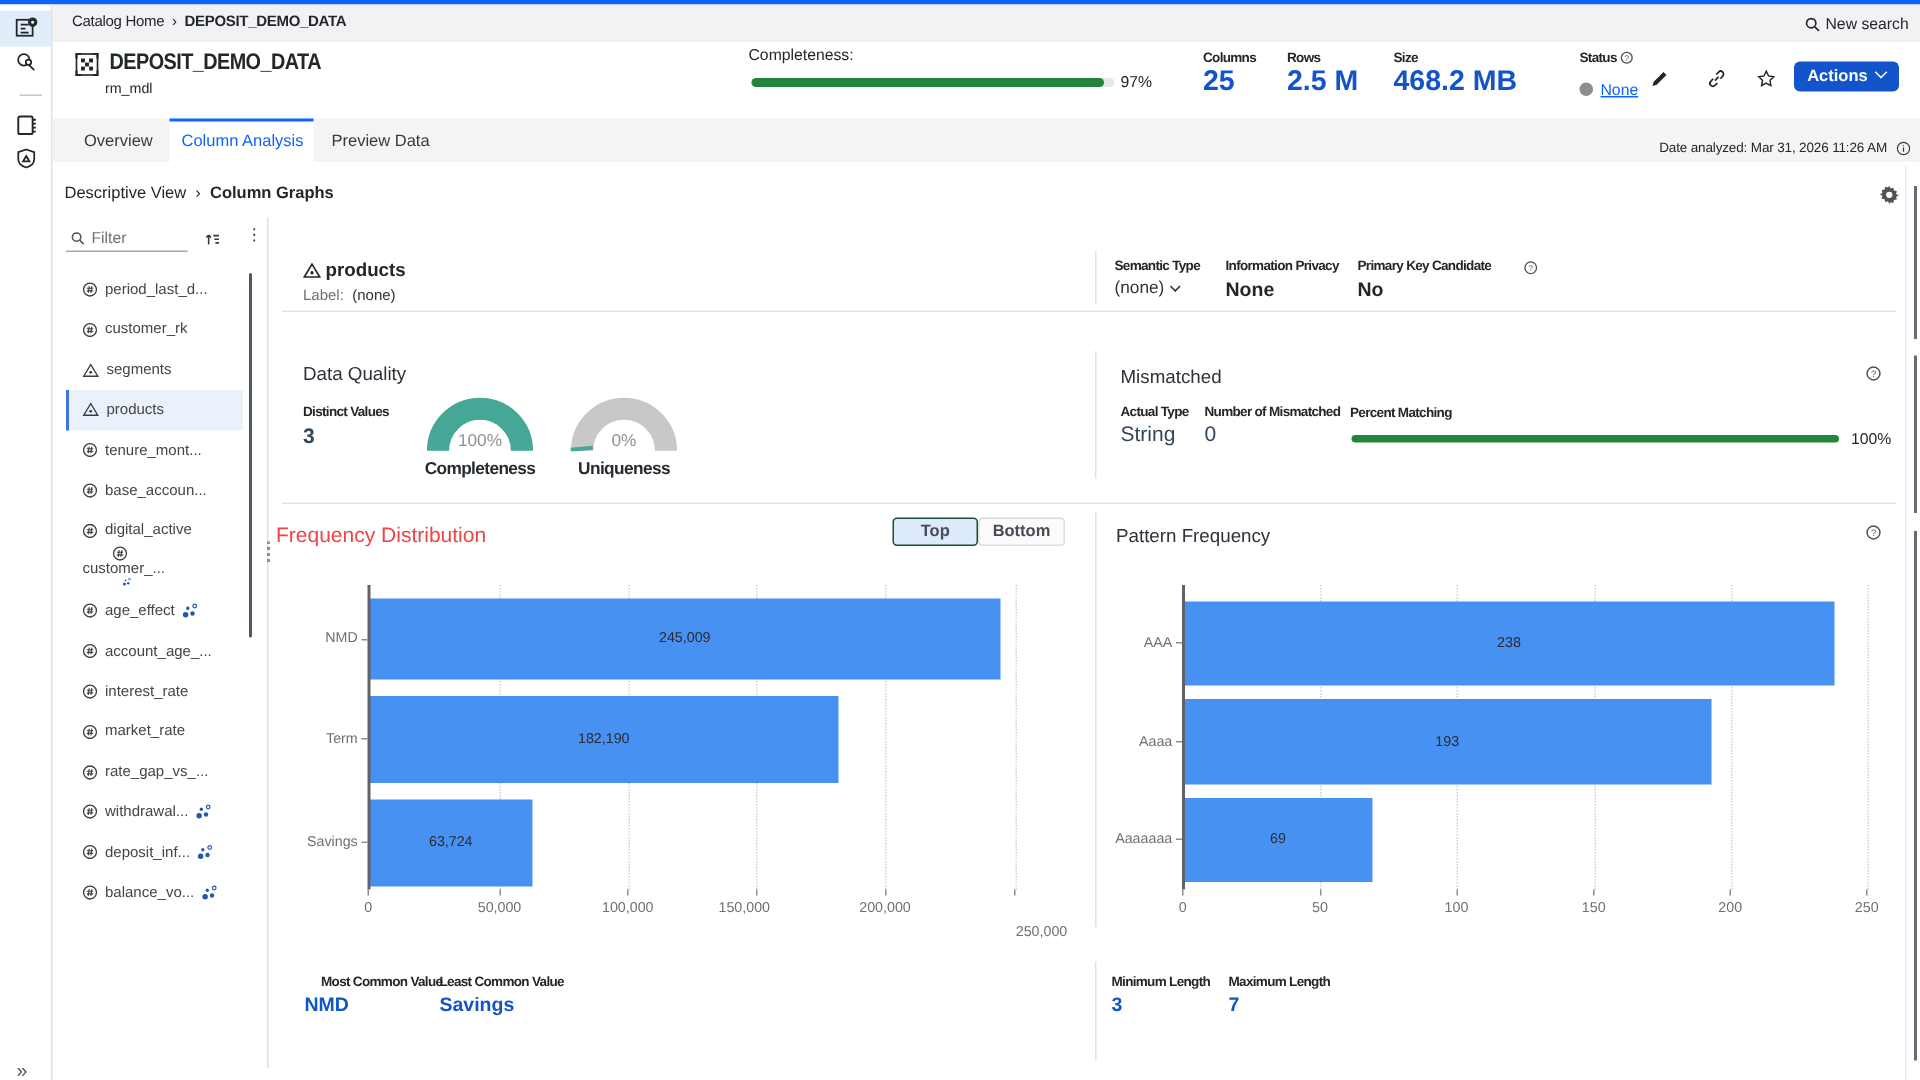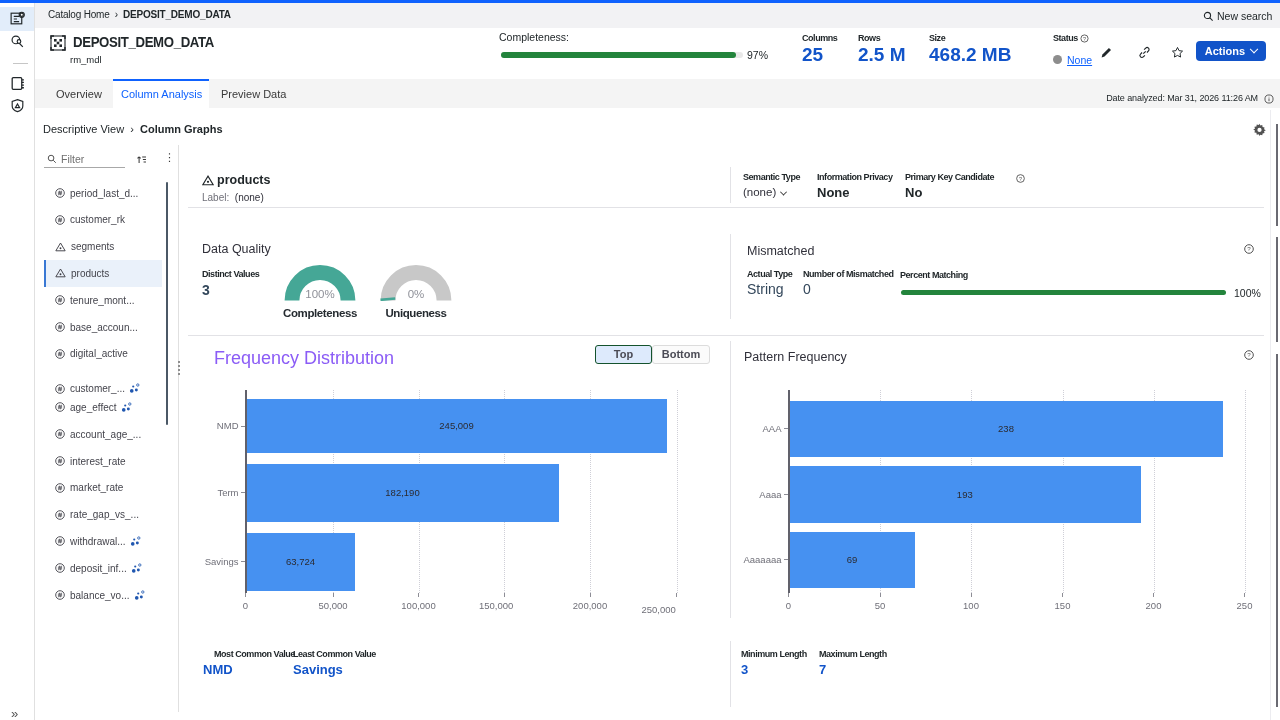--- a/index.html
+++ b/index.html
@@ -184,21 +184,21 @@
           </svg>
           <span>base_accoun...</span>
         </div>
       <div class="crow" style="top:195.3px;">
           <svg class="ticon" width="10" height="10" viewBox="0 0 16 16" fill="none" stroke="#3c3c44" stroke-width="1.4">
             <circle cx="8" cy="8" r="6.9"></circle>
             <path d="M4.6 6.6 h6.8 M4.6 9.4 h6.8 M7.2 4.4 l-1.1 7.2 M10 4.4 l-1.1 7.2" stroke-width="1.2"></path>
           </svg>
           <span>digital_active</span>
         </div>
-      <div class="crow" style="top:230px;">
+      <div class="crow" style="top:219px;flex-direction:column;">
           <svg class="ticon" width="10" height="10" viewBox="0 0 16 16" fill="none" stroke="#3c3c44" stroke-width="1.4">
             <circle cx="8" cy="8" r="6.9"></circle>
             <path d="M4.6 6.6 h6.8 M4.6 9.4 h6.8 M7.2 4.4 l-1.1 7.2 M10 4.4 l-1.1 7.2" stroke-width="1.2"></path>
           </svg>
           <span>customer_...</span>
           <svg width="11" height="11" viewBox="0 0 12 12" style="margin-left:4px;">
             <g fill="#2057b0">
               <circle cx="3" cy="8.6" r="2"></circle>
               <circle cx="8" cy="7.6" r="1.6"></circle>
               <circle cx="4.6" cy="3.8" r="1.2"></circle>
@@ -351,21 +351,21 @@
     <div class="abs" style="left:623px;top:173px;font-size:14px;color:#33475b;">0</div>
     <div class="abs lbl" style="left:720px;top:162px;font-size:9px;">Percent Matching</div>
     <div class="abs" style="left:721px;top:182px;width:325px;height:5px;border-radius:2.5px;background:#23843c;"></div>
     <div class="abs" style="left:1054px;top:179px;font-size:10.5px;color:#21272a;">100%</div>
 
     <div class="abs" style="left:8px;top:227px;width:1076px;height:1px;background:#e2e2e6;"></div>
     <div class="abs" style="left:550px;top:126px;width:1px;height:85px;background:#e2e2e6;"></div>
     <div class="abs" style="left:550px;top:233px;width:1px;height:277px;background:#e2e2e6;"></div>
     <div class="abs" style="left:550px;top:533px;width:1px;height:66px;background:#e2e2e6;"></div>
 
-    <div class="abs" style="left:34px;top:240px;font-size:18px;color:#8b5cf6;">Frequency Distribution</div>
+    <div class="abs" style="left:4px;top:240px;font-size:14px;color:#ef4444;">Frequency Distribution</div>
     <div class="abs" style="left:415px;top:237px;width:57px;height:19px;background:#ddeafc;border:1px solid #14532d;border-radius:3px;z-index:2;font-size:11px;font-weight:bold;color:#4b4b55;text-align:center;line-height:17px;">Top</div>
     <div class="abs" style="left:472px;top:237px;width:58px;height:19px;background:#fbfbfb;border:1px solid #dcdcdc;border-radius:3px;font-size:11px;font-weight:bold;color:#4b4b55;text-align:center;line-height:17px;">Bottom</div>
     <div class="abs" style="left:564px;top:242px;font-size:12.5px;color:#30303a;">Pattern Frequency</div>
     <svg class="abs" style="left:1064px;top:242px;" width="10" height="10" viewBox="0 0 10 10" fill="none" stroke="#525252">
       <circle cx="5" cy="5" r="4.3"></circle>
       <text x="5" y="7.4" font-size="6.2" text-anchor="middle" fill="#525252" stroke="none">?</text>
     </svg>
 
     <div id="chartL">
       <div class="abs" style="left:153px;top:282px;height:203px;border-left:1px dotted #cfcfd7;"></div>
@@ -390,21 +390,21 @@
       <div class="abs" style="left:30.5px;top:492px;width:70px;text-align:center;font-size:9.5px;color:#6f6f78;">0</div>
       <div class="abs" style="left:152.5px;top:485px;width:1px;height:4px;background:#8d8d95;"></div>
       <div class="abs" style="left:118px;top:492px;width:70px;text-align:center;font-size:9.5px;color:#6f6f78;">50,000</div>
       <div class="abs" style="left:238.0px;top:485px;width:1px;height:4px;background:#8d8d95;"></div>
       <div class="abs" style="left:203.5px;top:492px;width:70px;text-align:center;font-size:9.5px;color:#6f6f78;">100,000</div>
       <div class="abs" style="left:323.5px;top:485px;width:1px;height:4px;background:#8d8d95;"></div>
       <div class="abs" style="left:299px;top:492px;width:70px;text-align:left;font-size:9.5px;color:#6f6f78;">150,000</div>
       <div class="abs" style="left:409.5px;top:485px;width:1px;height:4px;background:#8d8d95;"></div>
       <div class="abs" style="left:375px;top:492px;width:70px;text-align:center;font-size:9.5px;color:#6f6f78;">200,000</div>
       <div class="abs" style="left:496.0px;top:485px;width:1px;height:4px;background:#8d8d95;"></div>
-      <div class="abs" style="left:461.5px;top:496px;width:70px;text-align:left;font-size:9.5px;color:#6f6f78;">250,000</div>
+      <div class="abs" style="left:461.5px;top:508px;width:70px;text-align:right;font-size:9.5px;color:#6f6f78;">250,000</div>
     </div>
     <div id="chartR">
       <div class="abs" style="left:700px;top:282px;height:203px;border-left:1px dotted #cfcfd7;"></div>
       <div class="abs" style="left:791px;top:282px;height:203px;border-left:1px dotted #cfcfd7;"></div>
       <div class="abs" style="left:882.5px;top:282px;height:203px;border-left:1px dotted #cfcfd7;"></div>
       <div class="abs" style="left:973.5px;top:282px;height:203px;border-left:1px dotted #cfcfd7;"></div>
       <div class="abs" style="left:1064.5px;top:282px;height:203px;border-left:1px dotted #cfcfd7;"></div>
       <div class="abs" style="left:609.0px;top:292.5px;width:434px;height:56.5px;background:#4691f1;"></div>
       <div class="abs" style="left:786px;top:314.75px;width:80px;text-align:center;font-size:9.5px;color:#2b2b31;">238</div>
       <div class="abs" style="left:609.0px;top:358px;width:351.5px;height:57px;background:#4691f1;"></div>

